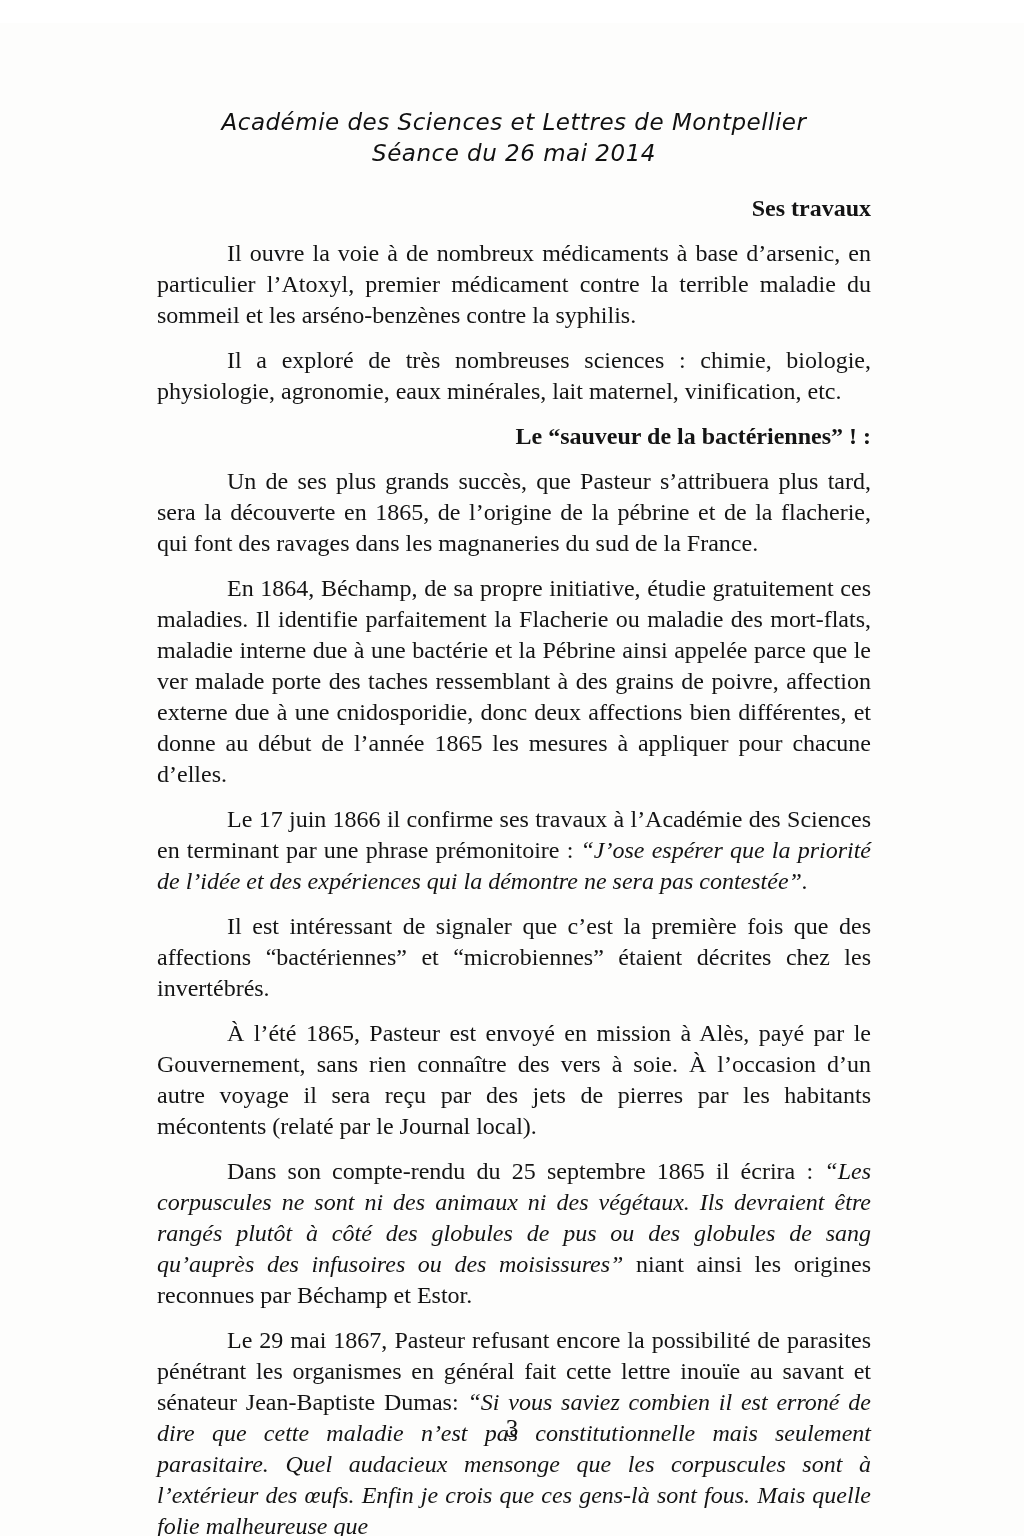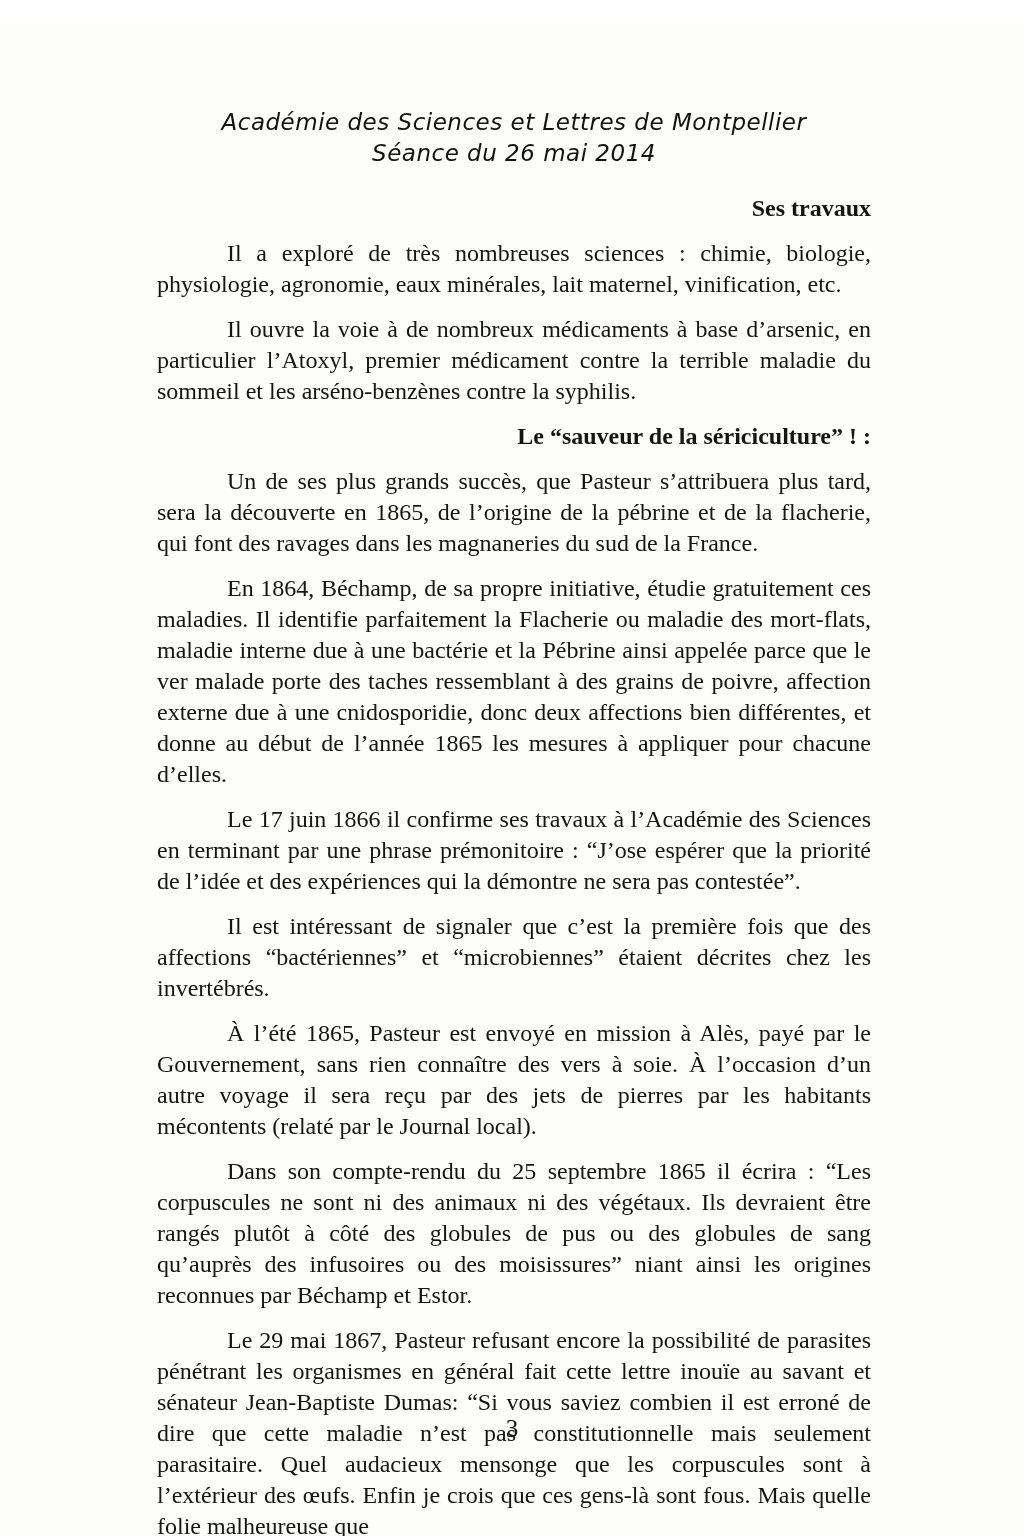--- a/index.html
+++ b/index.html
@@ -41,20 +41,21 @@
   }
   p.para {
     margin: 0 0 14px 0;
     text-indent: 70px;
   }
   p.para.heading {
     font-weight: bold;
     text-align: right;
   }
   .italic {
+    font-style: italic;
   }
   .page-number {
     position: absolute;
     top: 1392px;
     left: 0;
     width: 100%;
     text-align: center;
     font-family: "Liberation Serif", "DejaVu Serif", serif;
     font-size: 25px;
     color: #141414;
@@ -64,23 +65,23 @@
 <body>
 
 <div class="page">
   <div class="content">
     <div class="doc-header">
       <div>Académie des Sciences et Lettres de Montpellier</div>
       <div>Séance du 26 mai 2014</div>
     </div>
     <div class="body-text" id="paragraphs">
         <p class="para heading"><span>Ses travaux</span></p>
+        <p class="para"><span>Il ouvre la voie à de nombreux médicaments à base d’arsenic, en particulier l’Atoxyl, premier médicament contre la terrible maladie du sommeil et les arséno-benzènes contre la syphilis.</span></p>
         <p class="para"><span>Il a exploré de très nombreuses sciences : chimie, biologie, physiologie, agronomie, eaux minérales, lait maternel, vinification, etc.</span></p>
-        <p class="para"><span>Il ouvre la voie à de nombreux médicaments à base d’arsenic, en particulier l’Atoxyl, premier médicament contre la terrible maladie du sommeil et les arséno-benzènes contre la syphilis.</span></p>
-        <p class="para heading"><span>Le “sauveur de la sériciculture” ! :</span></p>
+        <p class="para heading"><span>Le “sauveur de la bactériennes” ! :</span></p>
         <p class="para"><span>Un de ses plus grands succès, que Pasteur s’attribuera plus tard, sera la découverte en 1865, de l’origine de la pébrine et de la flacherie, qui font des ravages dans les magnaneries du sud de la France.</span></p>
         <p class="para"><span>En 1864, Béchamp, de sa propre initiative, étudie gratuitement ces maladies. Il identifie parfaitement la Flacherie ou maladie des mort-flats, maladie interne due à une bactérie et la Pébrine ainsi appelée parce que le ver malade porte des taches ressemblant à des grains de poivre, affection externe due à une cnidosporidie, donc deux affections bien différentes, et donne au début de l’année 1865 les mesures à appliquer pour chacune d’elles.</span></p>
         <p class="para"><span>Le 17 juin 1866 il confirme ses travaux à l’Académie des Sciences en terminant par une phrase prémonitoire : </span><span class="italic">“J’ose espérer que la priorité de l’idée et des expériences qui la démontre ne sera pas contestée”.</span></p>
         <p class="para"><span>Il est intéressant de signaler que c’est la première fois que des affections “bactériennes” et “microbiennes” étaient décrites chez les invertébrés.</span></p>
         <p class="para"><span>À l’été 1865, Pasteur est envoyé en mission à Alès, payé par le Gouvernement, sans rien connaître des vers à soie. À l’occasion d’un autre voyage il sera reçu par des jets de pierres par les habitants mécontents (relaté par le Journal local).</span></p>
         <p class="para"><span>Dans son compte-rendu du 25 septembre 1865 il écrira : </span><span class="italic">“Les corpuscules ne sont ni des animaux ni des végétaux. Ils devraient être rangés plutôt à côté des globules de pus ou des globules de sang qu’auprès des infusoires ou des moisissures”</span><span> niant ainsi les origines reconnues par Béchamp et Estor.</span></p>
         <p class="para"><span>Le 29 mai 1867, Pasteur refusant encore la possibilité de parasites pénétrant les organismes en général fait cette lettre inouïe au savant et sénateur Jean-Baptiste Dumas: </span><span class="italic">“Si vous saviez combien il est erroné de dire que cette maladie n’est pas constitutionnelle mais seulement parasitaire. Quel audacieux mensonge que les corpuscules sont à l’extérieur des œufs. Enfin je crois que ces gens-là sont fous. Mais quelle folie malheureuse que</span></p>
       </div>
   </div>
   <div class="page-number">3</div>

